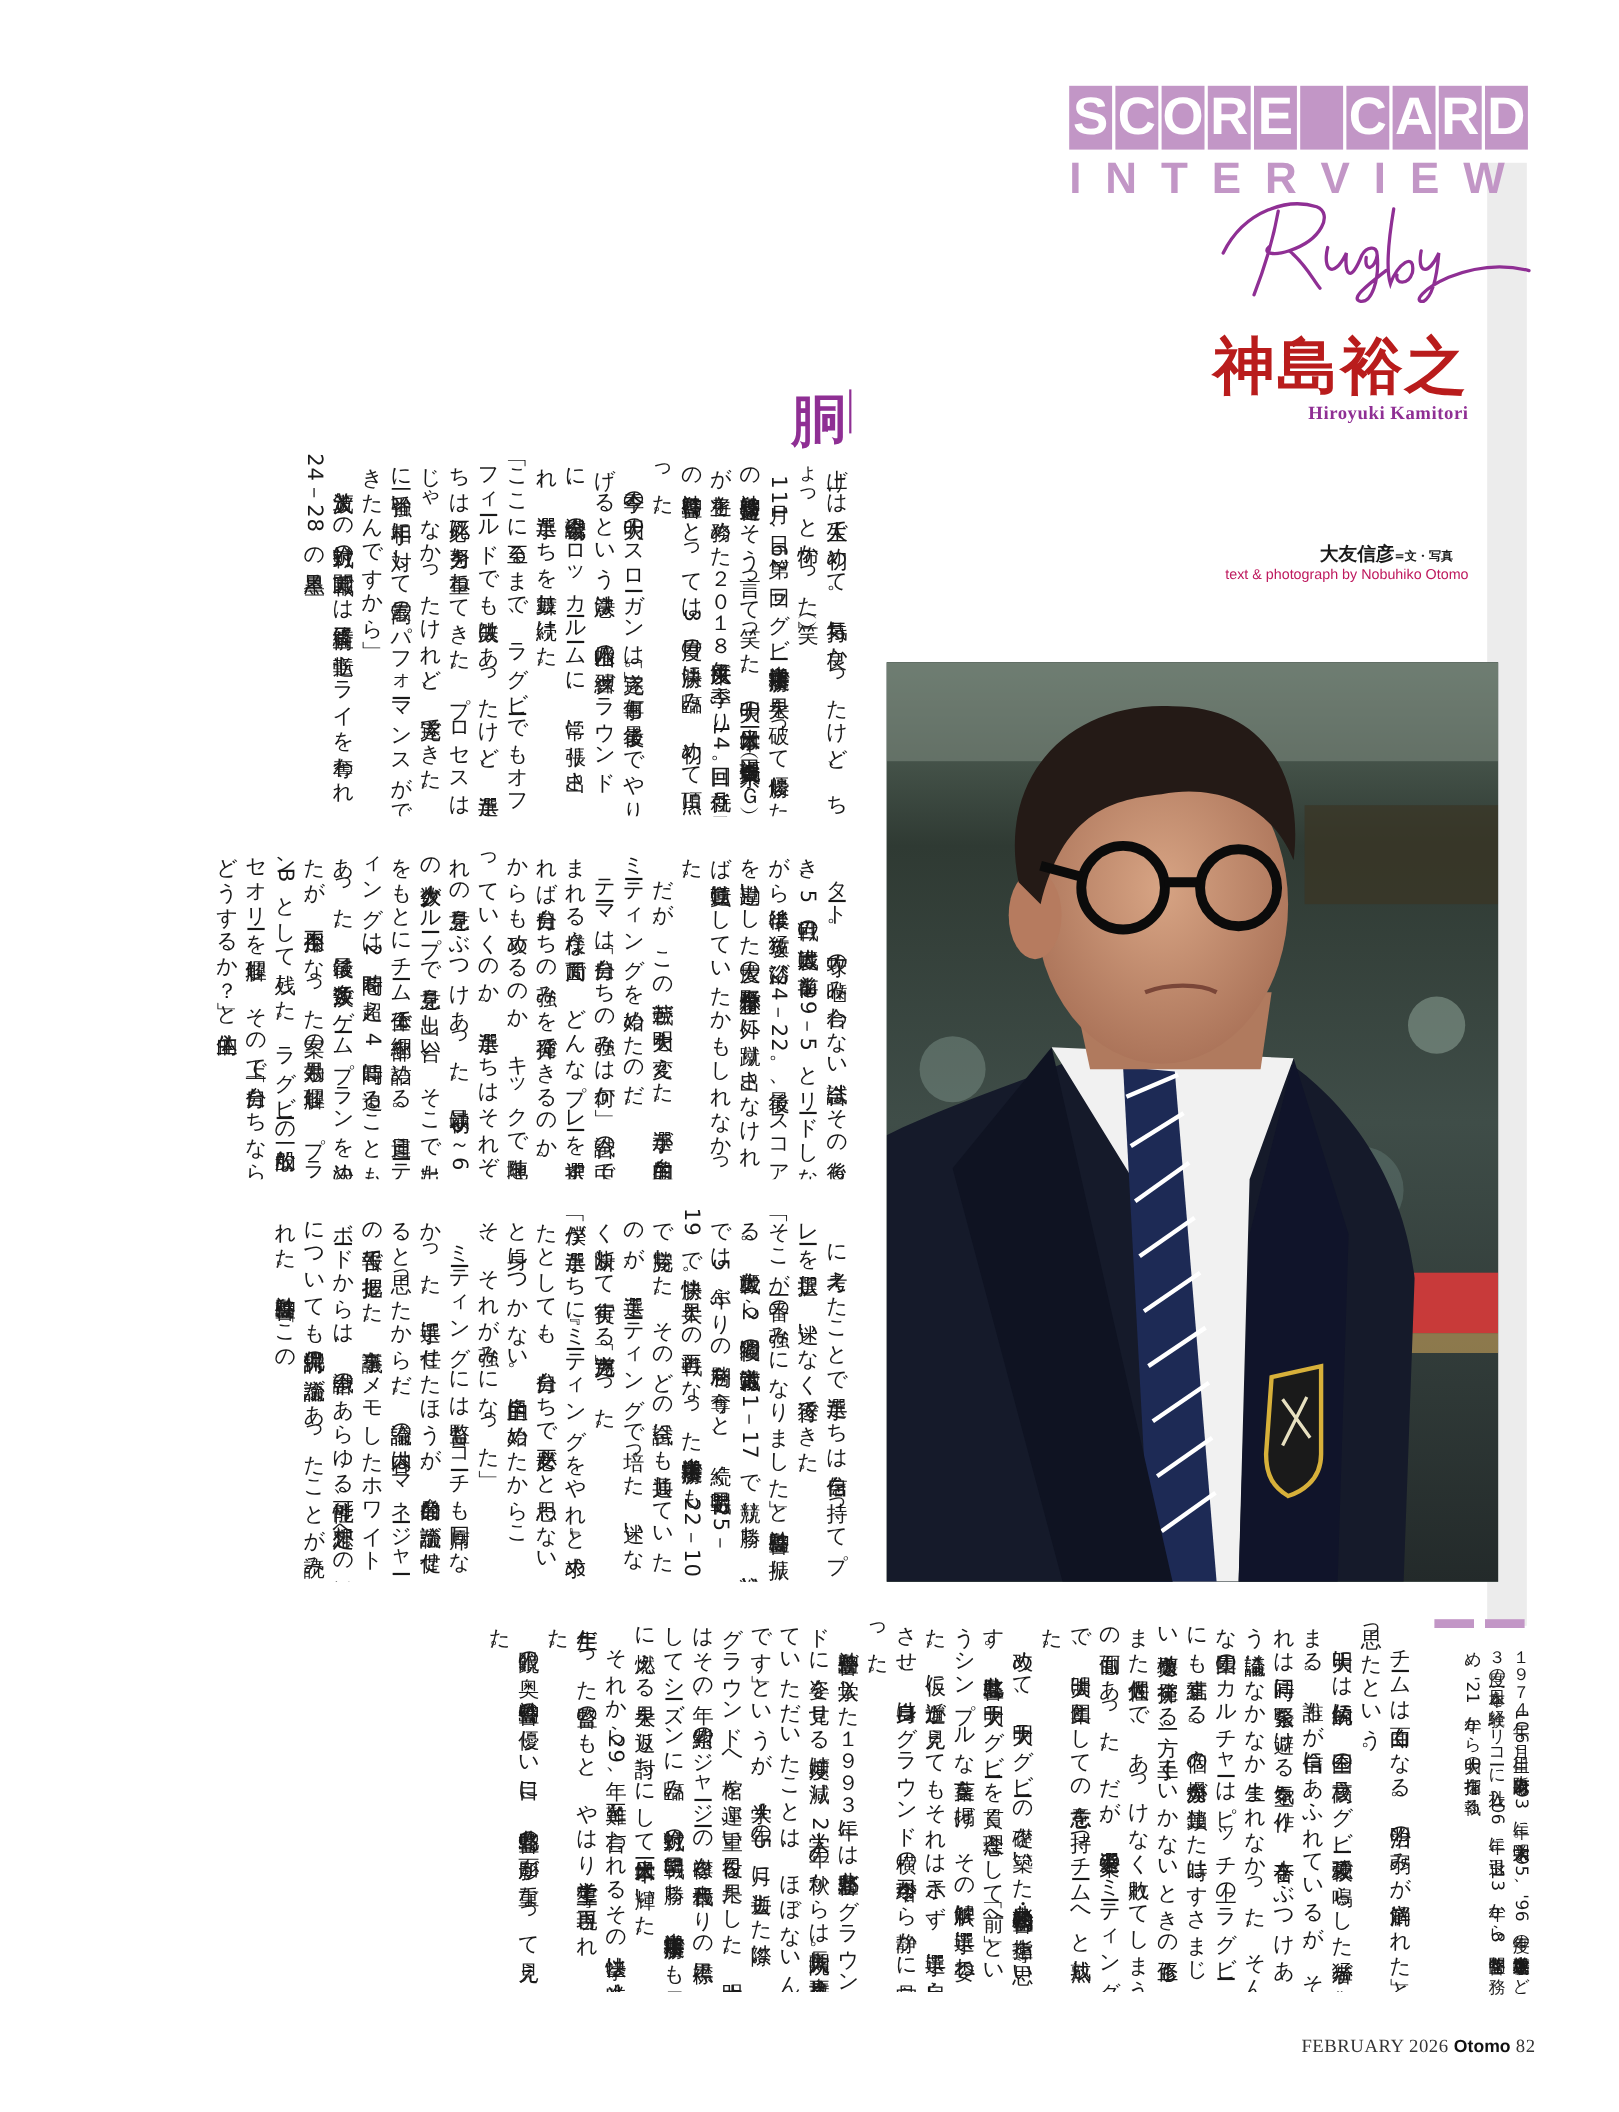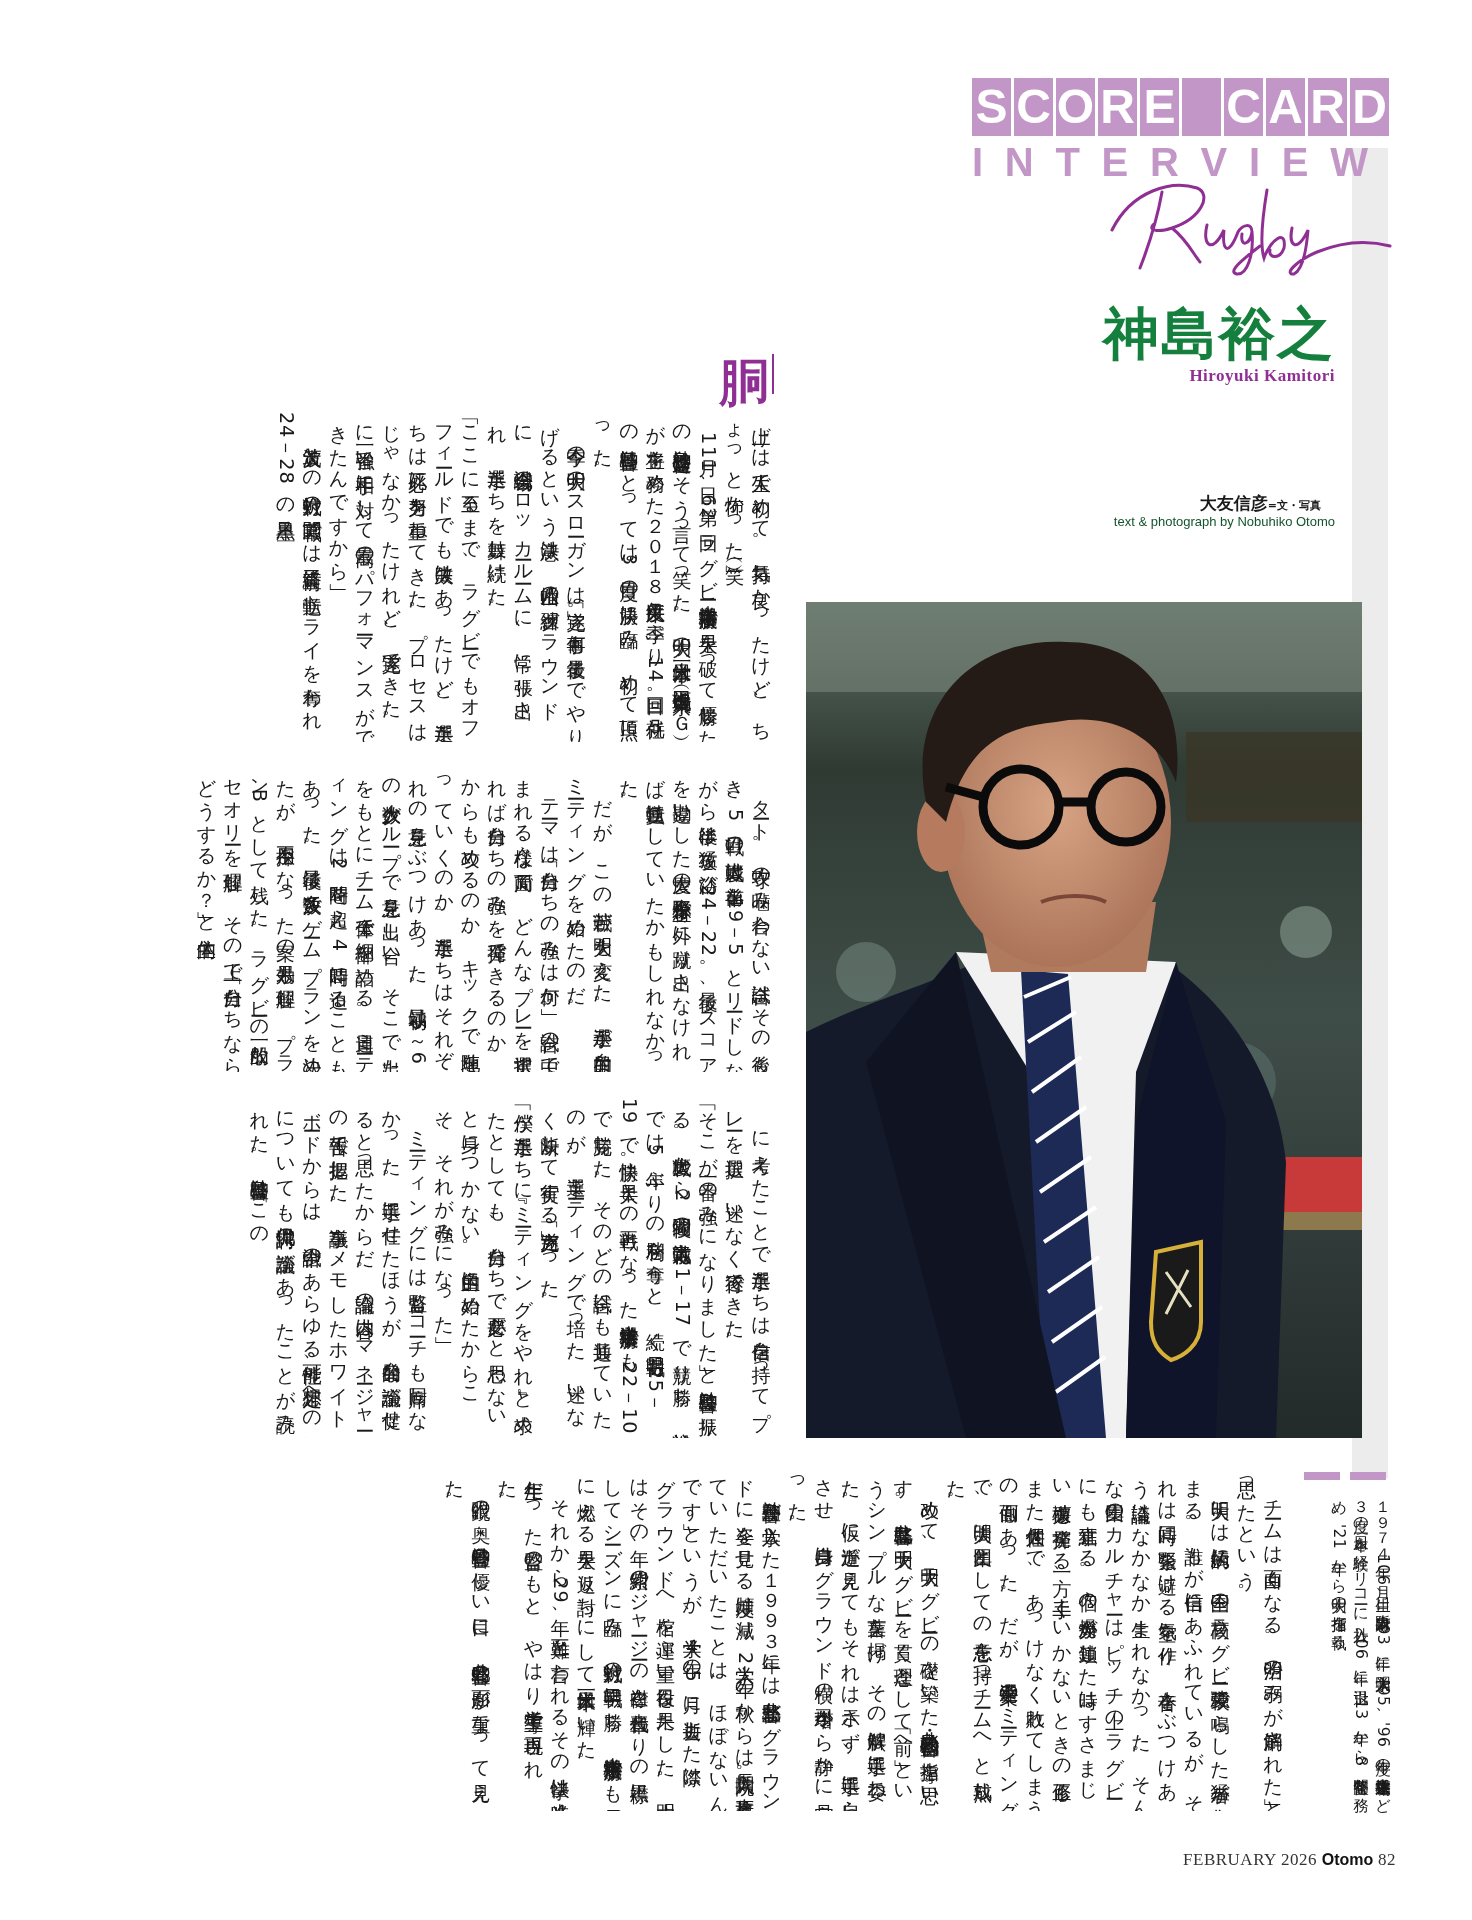--- a/index.html
+++ b/index.html
@@ -27,40 +27,40 @@
     font-family:"Liberation Sans", sans-serif; font-weight:bold; font-size:40px;
     color:#c296c6; line-height:1;
   }
   .rugby-script {
     position:absolute; left:130px; top:92px; width:290px; height:110px;
   }
   
   .name-jp {
     position:absolute; right:137px; top:306px;
     font-family:"DejaVu Sans", sans-serif; font-weight:bold; font-size:56px;
-    letter-spacing:2px; color:#15803d; line-height:1;
+    letter-spacing:2px; color:#b91c1c; line-height:1;
   }
   .name-en {
     position:absolute; right:137px; top:366px;
     font-family:Liberation Serif, serif; font-weight:bold; font-size:17px;
     color:#8f2f94; letter-spacing:0.5px;
   }
   .headline {
     position:absolute; right:137px; top:392px; text-align:right;
     font-family:"DejaVu Sans", sans-serif; font-weight:bold; font-size:30px;
     line-height:42px; color:#1a1a1a;
   }
   .byline-jp {
     position:absolute; right:151px; top:492px;
     font-family:"DejaVu Sans", sans-serif; font-weight:bold; font-size:17px; color:#1a1a1a;
   }
   .byline-jp .small { font-size:11px; font-weight:bold; }
   .byline-en {
     position:absolute; right:137px; top:514px;
-    font-family:"Liberation Sans", sans-serif; font-size:13px; color:#14532d;
+    font-family:"Liberation Sans", sans-serif; font-size:13px; color:#be185d;
   }
   
   .photo {
     position:absolute; left:806px; top:602px; width:556px; height:836px;
     overflow:hidden; background:#2b3a33;
   }
   .photo svg { width:100%; height:100%; display:block; }
   
   .vblock {
     position:absolute; writing-mode:vertical-rl;

